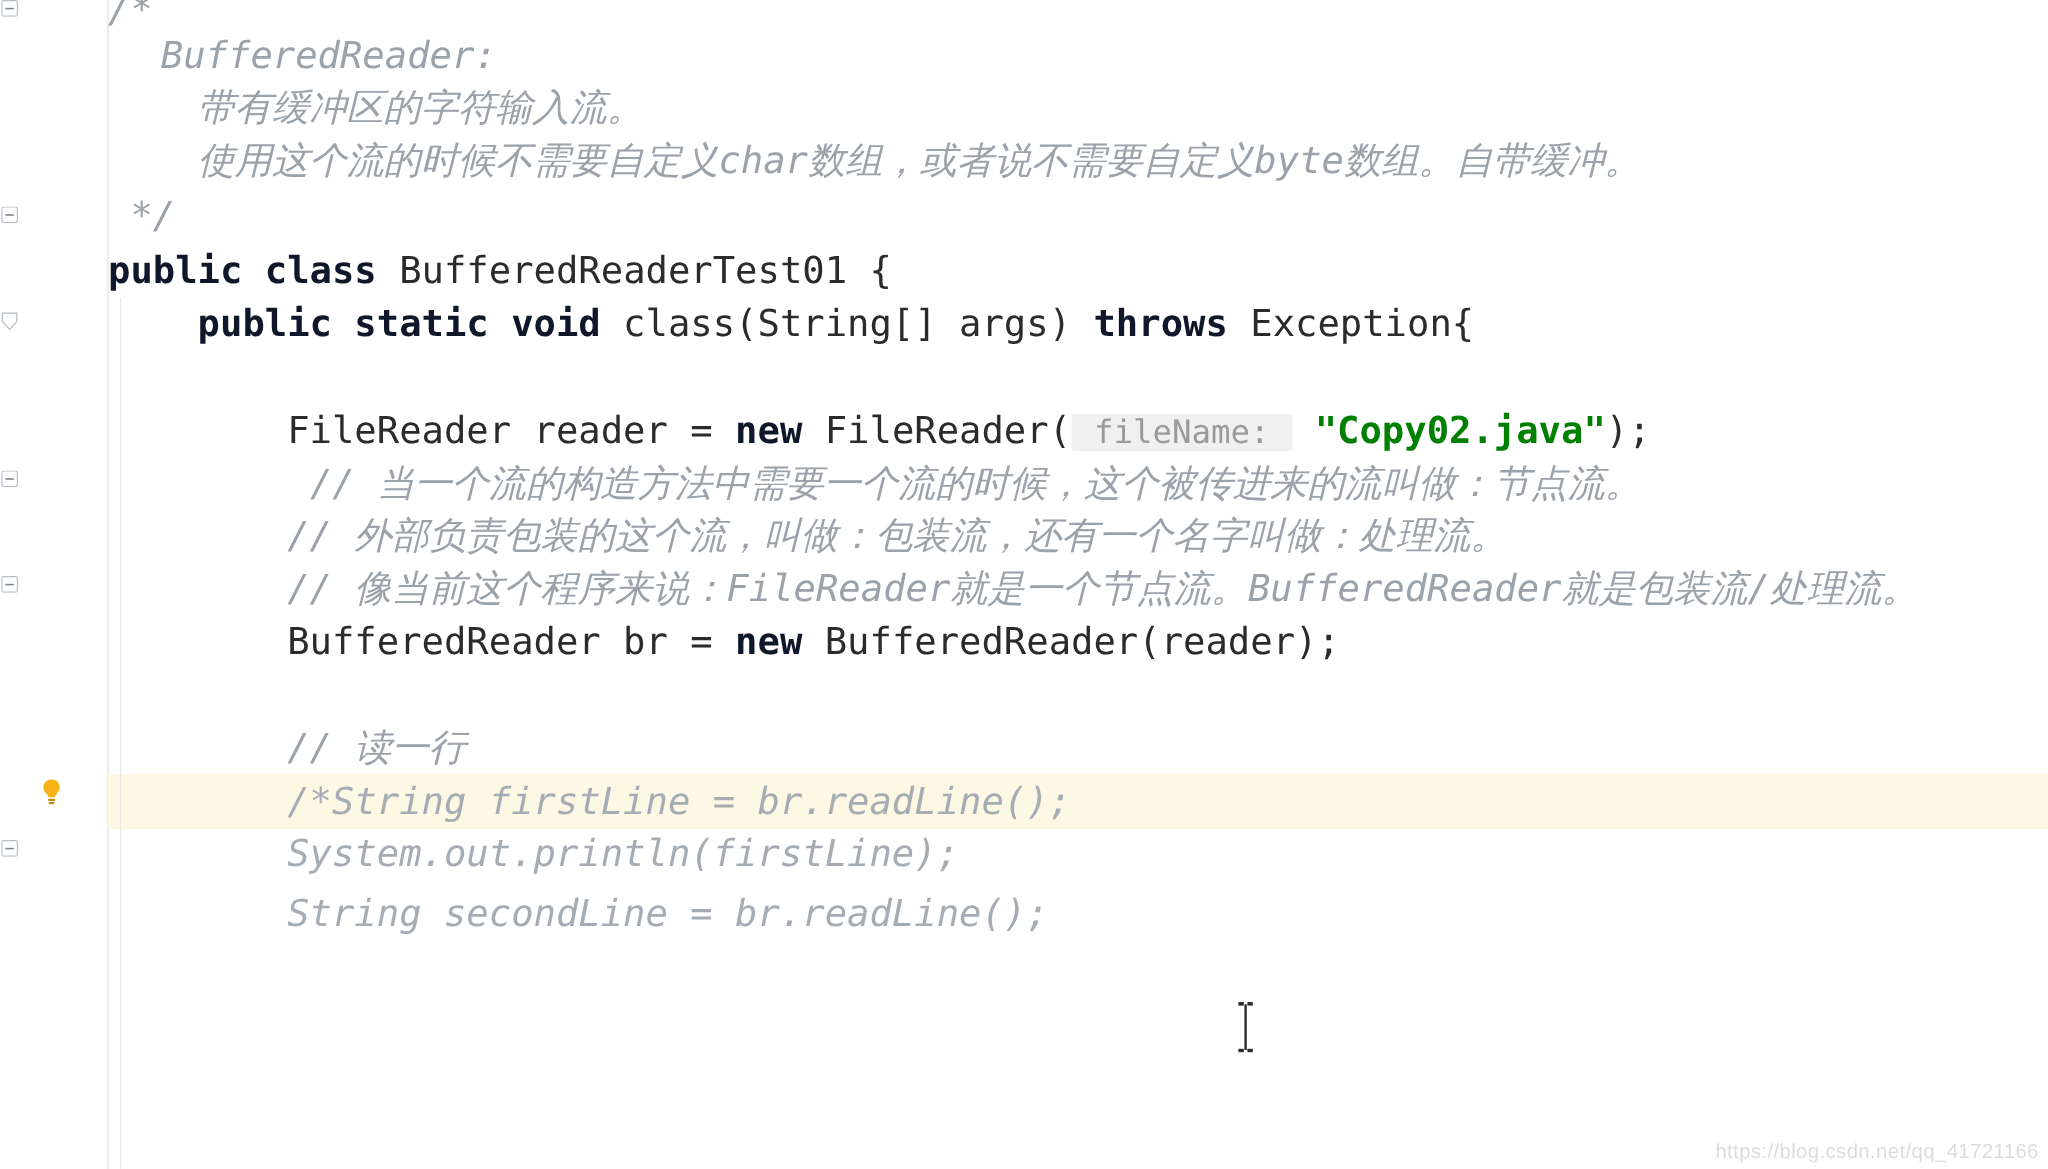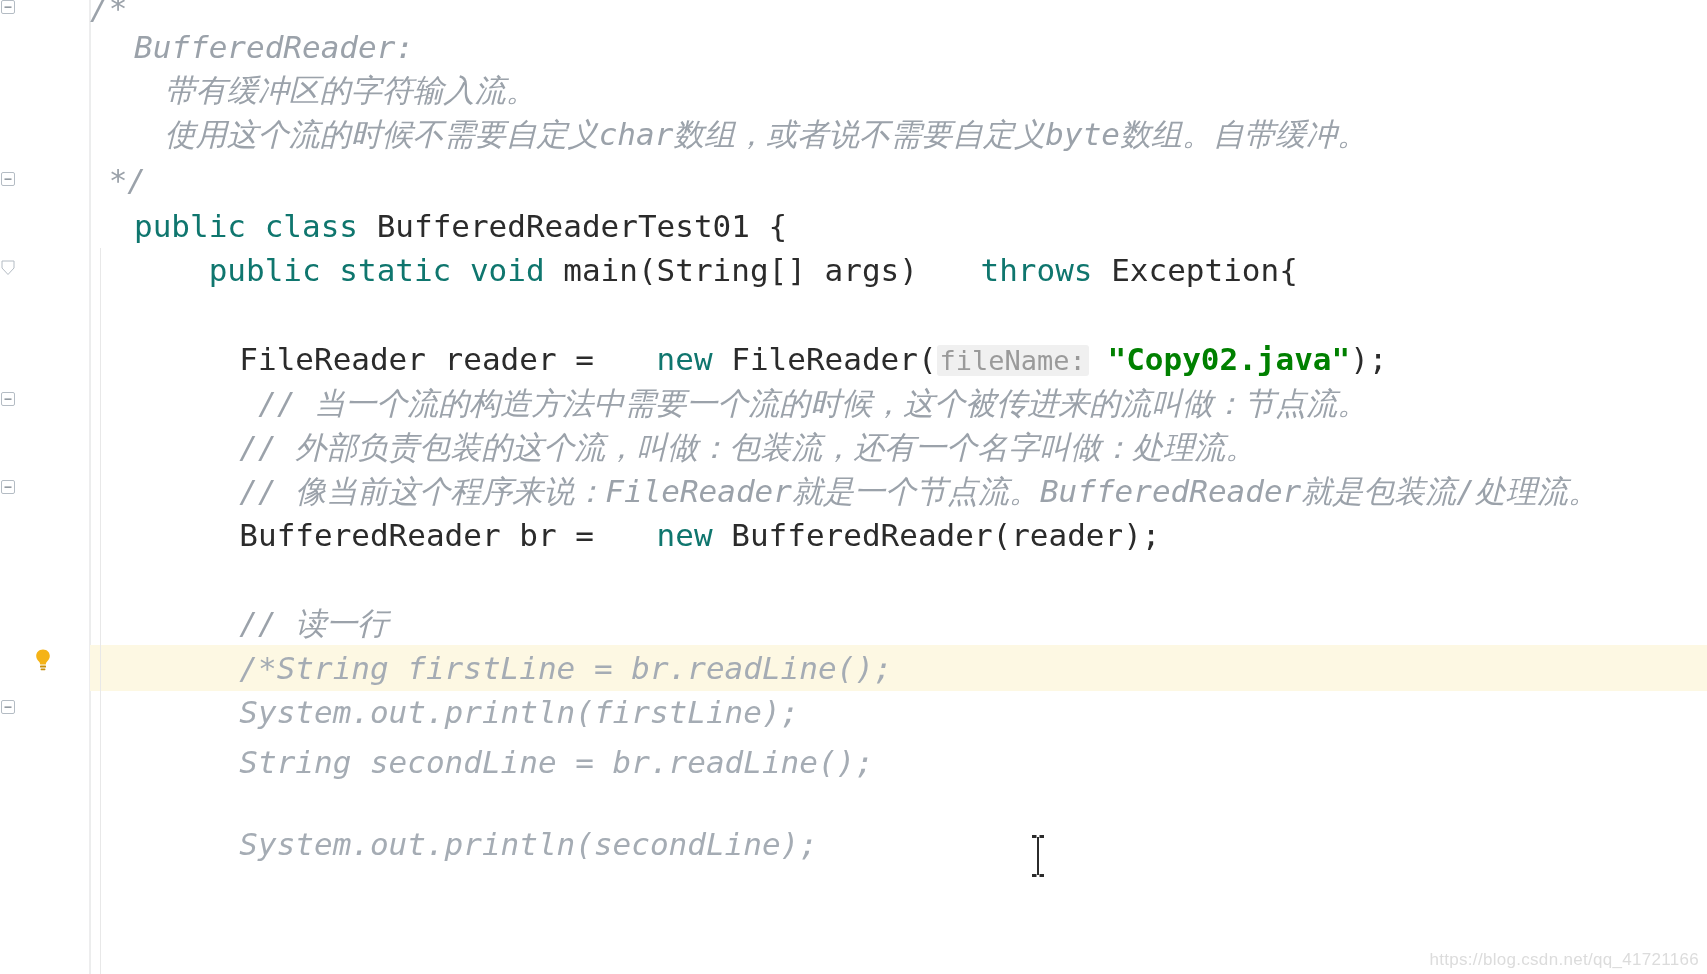--- a/index.html
+++ b/index.html
@@ -80,26 +80,26 @@
   
   .line-highlight {
     position: absolute;
     left: 90px;
     right: 0;
     height: 46px;
     background: #fdf8e3;
   }
 
   
-  .kw      { color: #0f766e; font-weight: normal; margin-left: 44px; }
+  .kw      { color: #0f172a; font-weight: bold; }
   .plain   { color: #2b2b2b; }
   .str     { color: #008000; font-weight: bold; }
   .cmt     { color: #9ba2aa; font-style: italic; }
   .cmtblk  { color: #9ba2aa; font-style: italic; }
-  .hint    { color: #9a9a9a; background: #f0f0f0; border-radius: 3px; padding: 0 3px; font-size: 27px; }
+  .hint    { color: #9a9a9a; background: #f0f0f0; border-radius: 3px; padding: 0 19px; font-size: 27px; }
   .discard { color: #a5acb4; font-style: italic; }
 
   
   .indent-guide {
     position: absolute;
     width: 1px;
     background: #e8e8e8;
   }
 
   
@@ -181,34 +181,33 @@
       <div class="indent-guide" style="left: 100px; top: 248px; height: 726px;"></div>
     </div>
 
   <div class="code" id="code-host">
       <div class="line" style="top: -14px;"><span class="cmtblk">/*</span></div>
       <div class="line" style="top: 25px; margin-left: 44px;"><span class="cmtblk">BufferedReader:</span></div>
       <div class="line" style="top: 68px;"><span class="cmtblk">    带有缓冲区的字符输入流。</span></div>
       <div class="line" style="top: 112px;"><span class="cmtblk">    使用这个流的时候不需要自定义char数组，或者说不需要自定义byte数组。自带缓冲。</span></div>
       <div class="line" style="top: 158px;"><span class="cmtblk"> */</span></div>
       <div class="line" style="top: 204px;"><span class="kw">public class </span><span class="plain">BufferedReaderTest01 {</span></div>
-      <div class="line" style="top: 248px;"><span class="plain">    </span><span class="kw">public static void </span><span class="plain">main(String[] args) </span><span class="kw">throws </span><span class="plain">Exception{</span></div>
+      <div class="line" style="top: 248px;"><span class="plain">    </span><span class="kw">public static void </span><span class="plain">class(String[] args) </span><span class="kw">throws </span><span class="plain">Exception{</span></div>
       <div class="line" style="top: 292px;"></div>
       <div class="line" style="top: 337px;"><span class="plain">        FileReader reader = </span><span class="kw">new </span><span class="plain">FileReader(</span><span class="hint">fileName:</span><span class="plain"> </span><span class="str">"Copy02.java"</span><span class="plain">);</span></div>
       <div class="line" style="top: 381px; margin-left: 19px;"><span class="cmt">        // 当一个流的构造方法中需要一个流的时候，这个被传进来的流叫做：节点流。</span></div>
       <div class="line" style="top: 425px;"><span class="cmt">        // 外部负责包装的这个流，叫做：包装流，还有一个名字叫做：处理流。</span></div>
       <div class="line" style="top: 469px;"><span class="cmt">        // 像当前这个程序来说：FileReader就是一个节点流。BufferedReader就是包装流/处理流。</span></div>
       <div class="line" style="top: 513px;"><span class="plain">        BufferedReader br = </span><span class="kw">new </span><span class="plain">BufferedReader(reader);</span></div>
       <div class="line" style="top: 557px;"></div>
       <div class="line" style="top: 601px;"><span class="cmt">        // 读一行</span></div>
       <div class="line" style="top: 646px;"><span class="discard">        /*String firstLine = br.readLine();</span></div>
       <div class="line" style="top: 690px;"><span class="discard">        System.out.println(firstLine);</span></div>
       <div class="line" style="top: 734px;"></div>
       <div class="line" style="top: 740px;"><span class="discard">        String secondLine = br.readLine();</span></div>
-      <div class="line" style="top: 822px;"><span class="discard">        System.out.println(secondLine);</span></div>
     </div>
 
   <div id="ibeam-host">
       <div class="ibeam" style="left: 1030px; top: 835px;"><svg width="16" height="42" viewBox="0 0 16 42">
           <rect x="7" y="2" width="2" height="38" fill="#2b2b2b"></rect>
           <rect x="2" y="0" width="4.5" height="3" fill="#2b2b2b"></rect>
           <rect x="9.5" y="0" width="4.5" height="3" fill="#2b2b2b"></rect>
           <rect x="2" y="39" width="4.5" height="3" fill="#2b2b2b"></rect>
           <rect x="9.5" y="39" width="4.5" height="3" fill="#2b2b2b"></rect>
         </svg></div>

